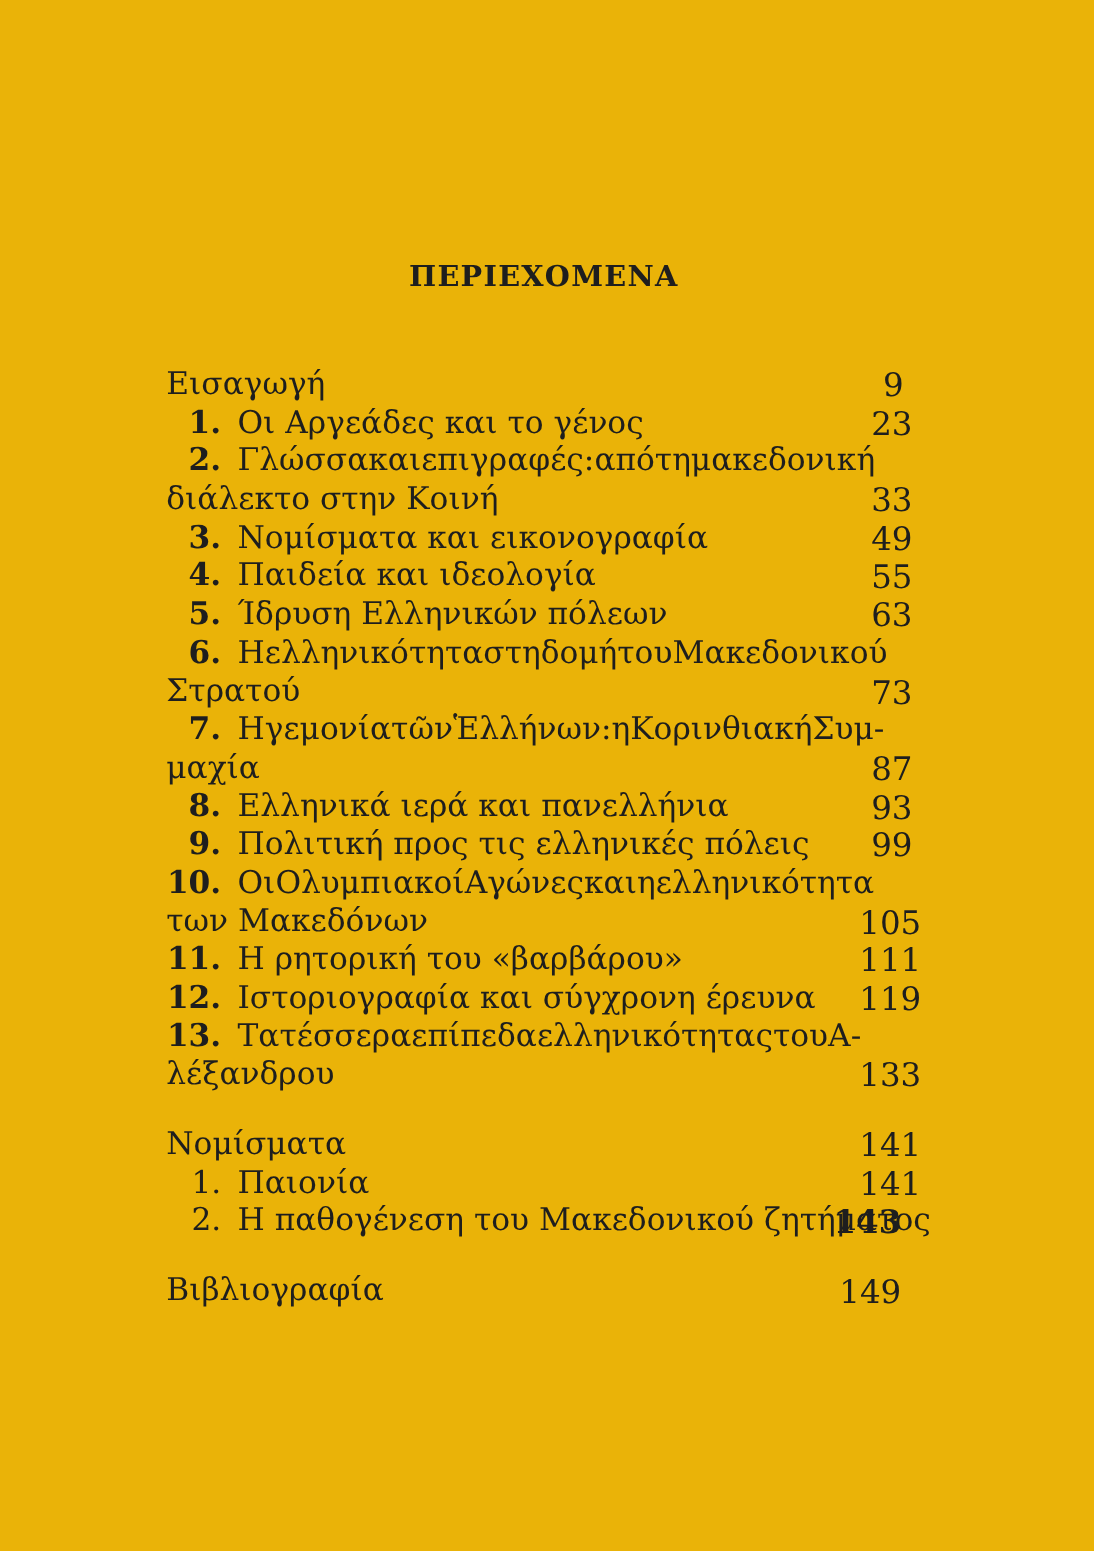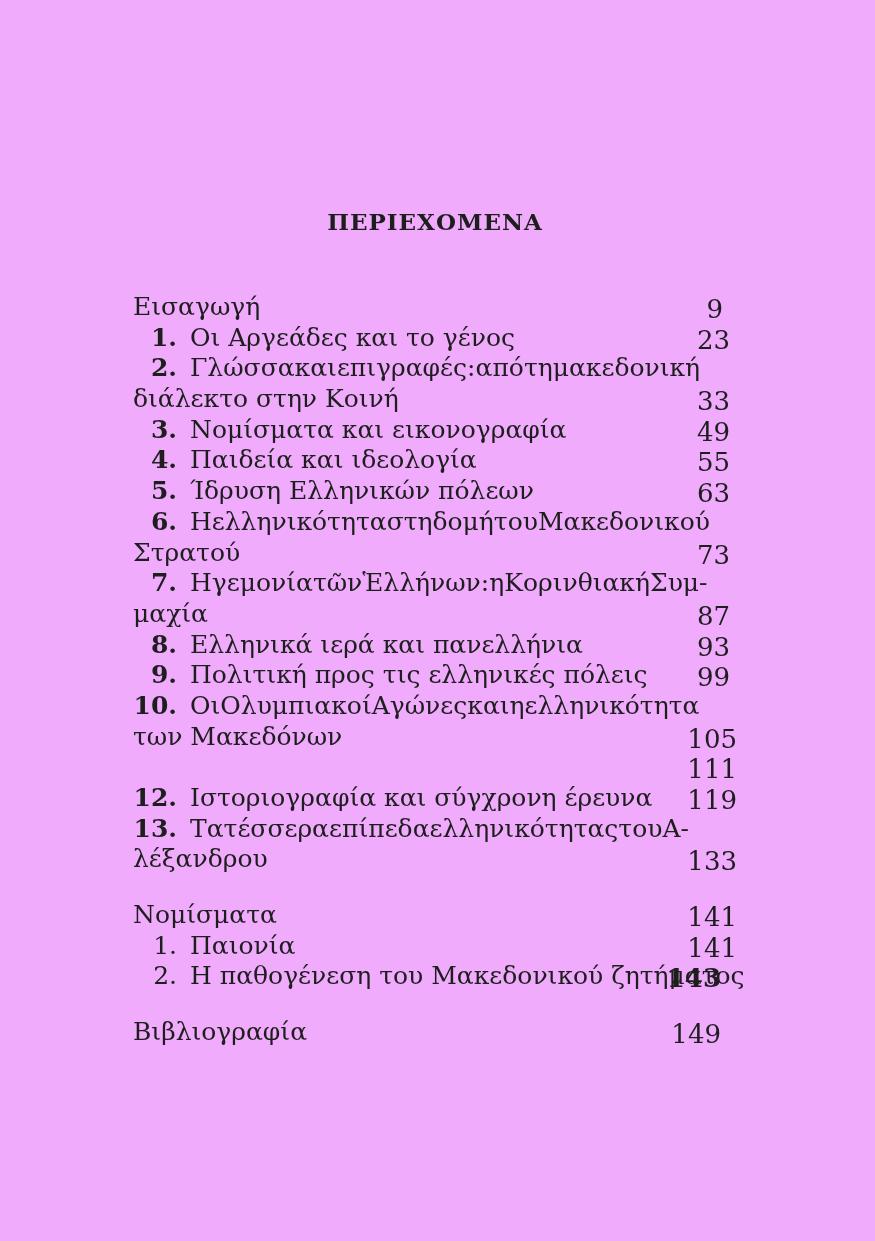--- a/index.html
+++ b/index.html
@@ -4,21 +4,21 @@
 <style>
   html, body {
     margin: 0;
     padding: 0;
     background: #ffffff;
   }
   .book-page {
     position: relative;
     width: 875px;
     height: 1241px;
-    background: #f0abfc;
+    background: #eab308;
     font-family: "DejaVu Serif", "Liberation Serif", serif;
     color: #1e1e1e;
     overflow: hidden;
   }
   .toc-title {
     position: absolute;
     top: 208px;
     left: 133px;
     width: 604px;
     text-align: center;
@@ -164,20 +164,21 @@
           <span class="word">και</span>
           <span class="word">η</span>
           <span class="word">ελληνικότητα</span>
         </div>
       </div>
       <div class="row">
         <div class="line"><span class="text">των Μακεδόνων</span></div>
         <span class="pnum" style="right: 0px; text-align: right;">105</span>
       </div>
       <div class="row">
+        <div class="line indent"><span class="num bold">11.</span><span class="text">Η ρητορική του «βαρβάρου»</span></div>
         <span class="pnum" style="right: 0px;">111</span>
       </div>
       <div class="row">
         <div class="line indent"><span class="num bold">12.</span><span class="text">Ιστοριογραφία και σύγχρονη έρευνα</span></div>
         <span class="pnum" style="right: 0px;">119</span>
       </div>
       <div class="row">
         <div class="line jline indent">
           <span class="num bold">13.</span>
           <span class="word">Τα</span>

